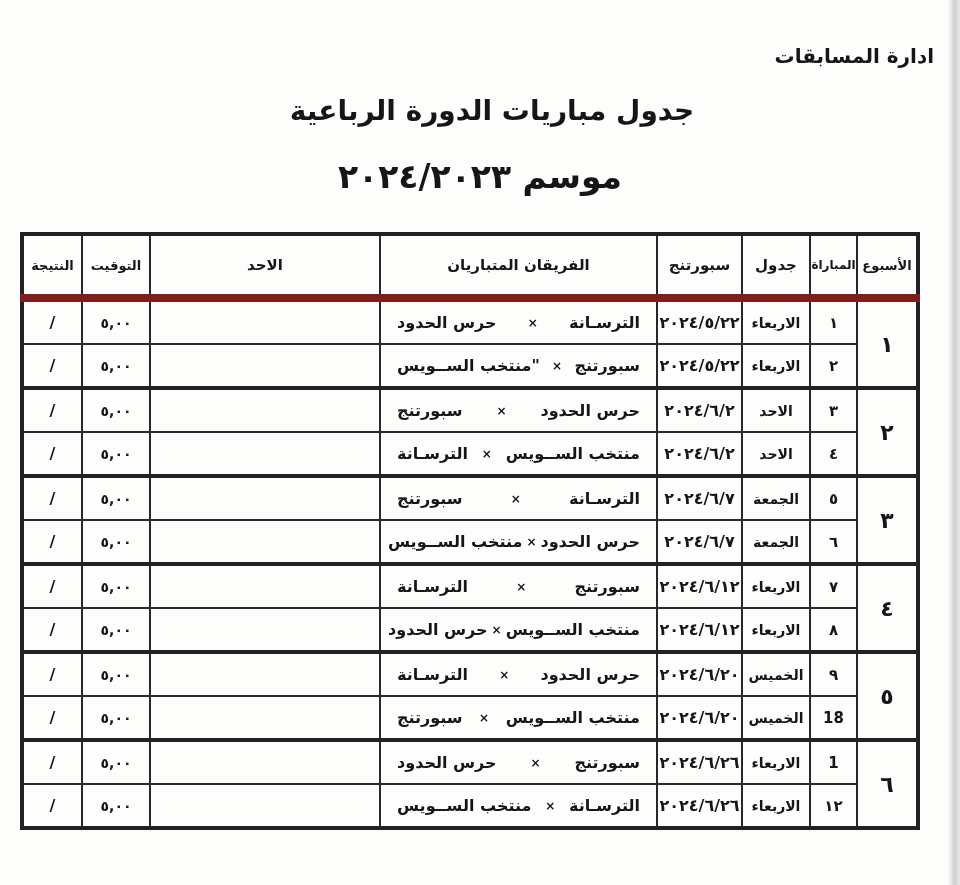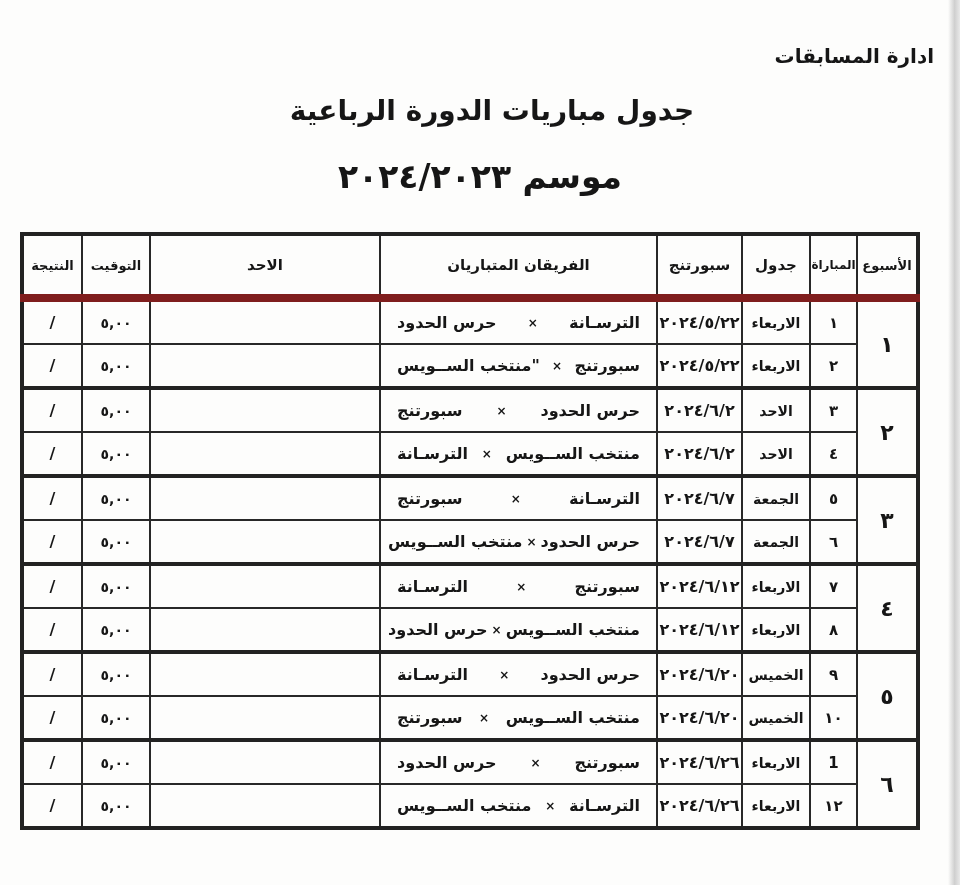--- a/index.html
+++ b/index.html
@@ -221,21 +221,21 @@
             <span>حرس الحدود</span>
             <span class="vs-mark">×</span>
             <span>الترسـانة</span>
           </span>
         </td>
       <td></td>
       <td class="time-cell">٥,٠٠</td>
       <td class="result-cell">/</td>
     </tr>
     <tr>
-      <td class="match-cell">١٠</td>
+      <td class="match-cell">18</td>
       <td class="day-cell">الخميس</td>
       <td class="date-cell">٢٠٢٤/٦/٢٠</td>
       <td class="teams-cell">
           <span class="teams-inner">
             <span>منتخب الســويس</span>
             <span class="vs-mark">×</span>
             <span>سبورتنج</span>
           </span>
         </td>
       <td></td>

